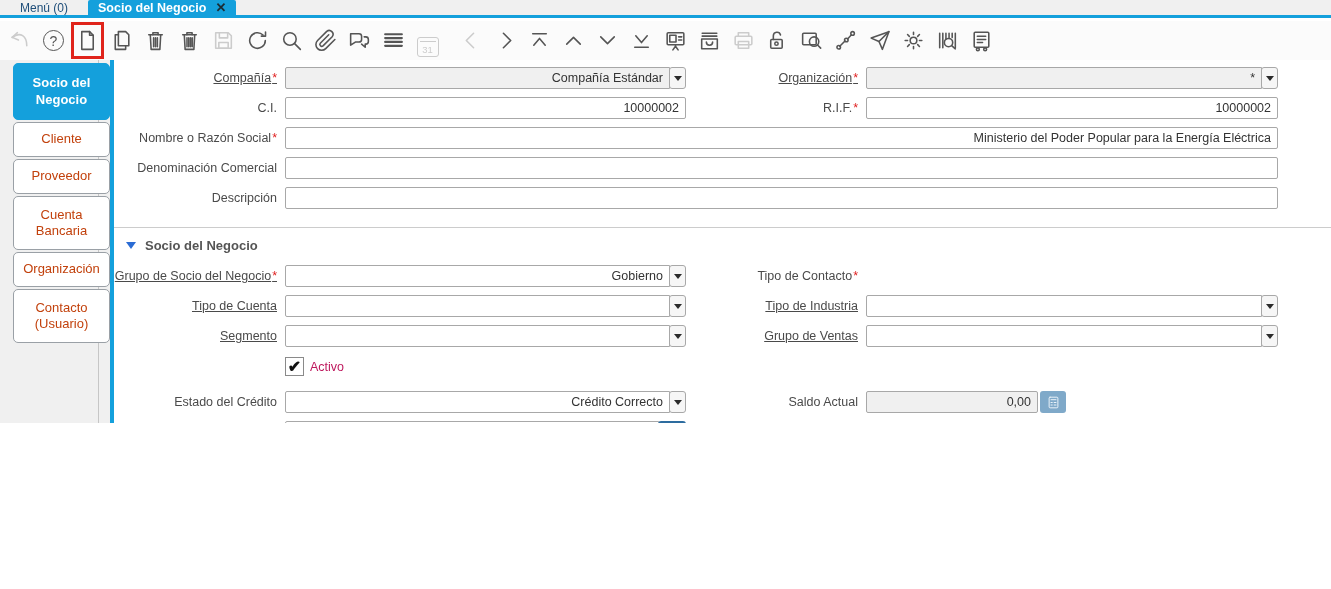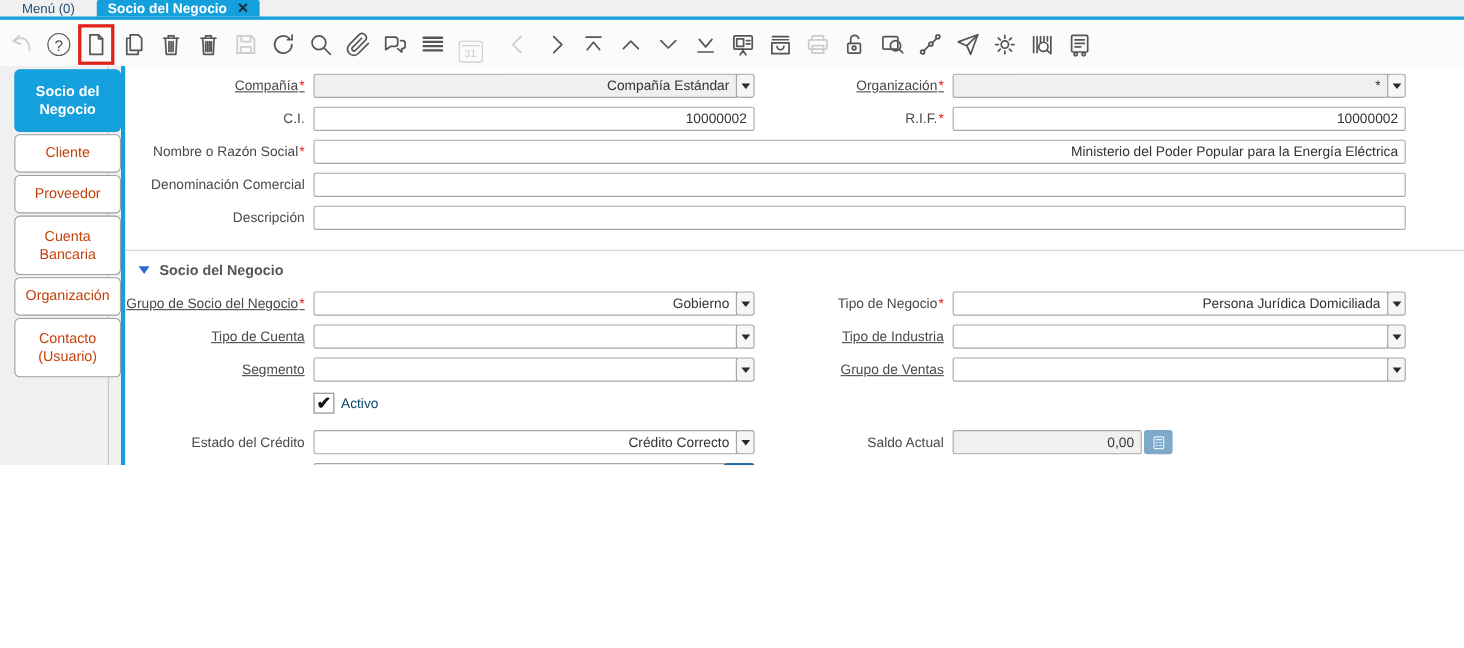--- a/index.html
+++ b/index.html
@@ -64,21 +64,21 @@
   .sect-head { display:flex; align-items:center; gap:9px; margin-top:18px; border-top:1px solid #ccc;
                padding:10px 0 12px 12px; font-weight:bold; font-size:13px; color:#555; cursor:pointer; }
   .caret-open { width:0; height:0; border-left:5px solid transparent; border-right:5px solid transparent;
                 border-top:7px solid #2b6cd4; }
   .caret-closed { width:0; height:0; border-top:5px solid transparent; border-bottom:5px solid transparent;
                   border-left:7px solid #2b6cd4; }
   .chk-row { display:grid; grid-template-columns:163px 401px; column-gap:8px; margin:10px 0 15px; }
   .chk-wrap { display:flex; align-items:center; gap:6px; }
   .chkbox { width:19px; height:19px; border:1px solid #8a8a8a; background:#fff; display:flex;
             align-items:center; justify-content:center; font-size:16px; font-weight:bold; color:#111; cursor:pointer; }
-  .chk-label { font-size:12.5px; color:#0c4a6e; }
+  .chk-label { font-size:12.5px; color:#be185d; }
   .mini-btn { height:22px; border-radius:3px; display:flex; align-items:center; justify-content:center;
               cursor:pointer; flex:0 0 auto; }
   .mini-btn.calc { width:26px; background:#7fa9c9; margin-left:2px; }
   .mini-btn.web  { width:28px; background:#2d6c9f; margin-left:-2px; }
   .mini-btn svg { width:15px; height:15px; fill:none; stroke-linecap:round; stroke-linejoin:round; }
   .mini-btn.calc svg { stroke:#eaf2f9; stroke-width:1.6; }
   .mini-btn.web svg { stroke:#cfe0ee; stroke-width:1.3; }
   .saldo-wrap { display:flex; align-items:center; width:200px; }
   .saldo-wrap .tinput { width:172px; flex:0 0 auto; }
   .web-wrap { display:flex; align-items:center; width:401px; }
@@ -332,25 +332,21 @@
       <span class="caret-open"></span>
       <span>Socio del Negocio</span>
     </div>
 
     <div class="frow">
       <div class="flabel link"><span>Grupo de Socio del Negocio</span><span class="req">*</span></div>
       <div class="combo">
         <input class="tinput" value="Gobierno" style="">
         <div class="combo-btn"></div>
       </div>
-      <div class="flabel"><span>Tipo de Negocio</span><span class="req">*</span></div>
-      <div class="combo">
-        <input class="tinput" value="Persona Jurídica Domiciliada" style="">
-        <div class="combo-btn"></div>
-      </div>
+      <div class="flabel"><span>Tipo de Contacto</span><span class="req">*</span></div>
     </div>
 
     <div class="frow">
       <div class="flabel link">Tipo de Cuenta</div>
       <div class="combo">
         <input class="tinput" value="" style="">
         <div class="combo-btn"></div>
       </div>
       <div class="flabel link">Tipo de Industria</div>
       <div class="combo">

